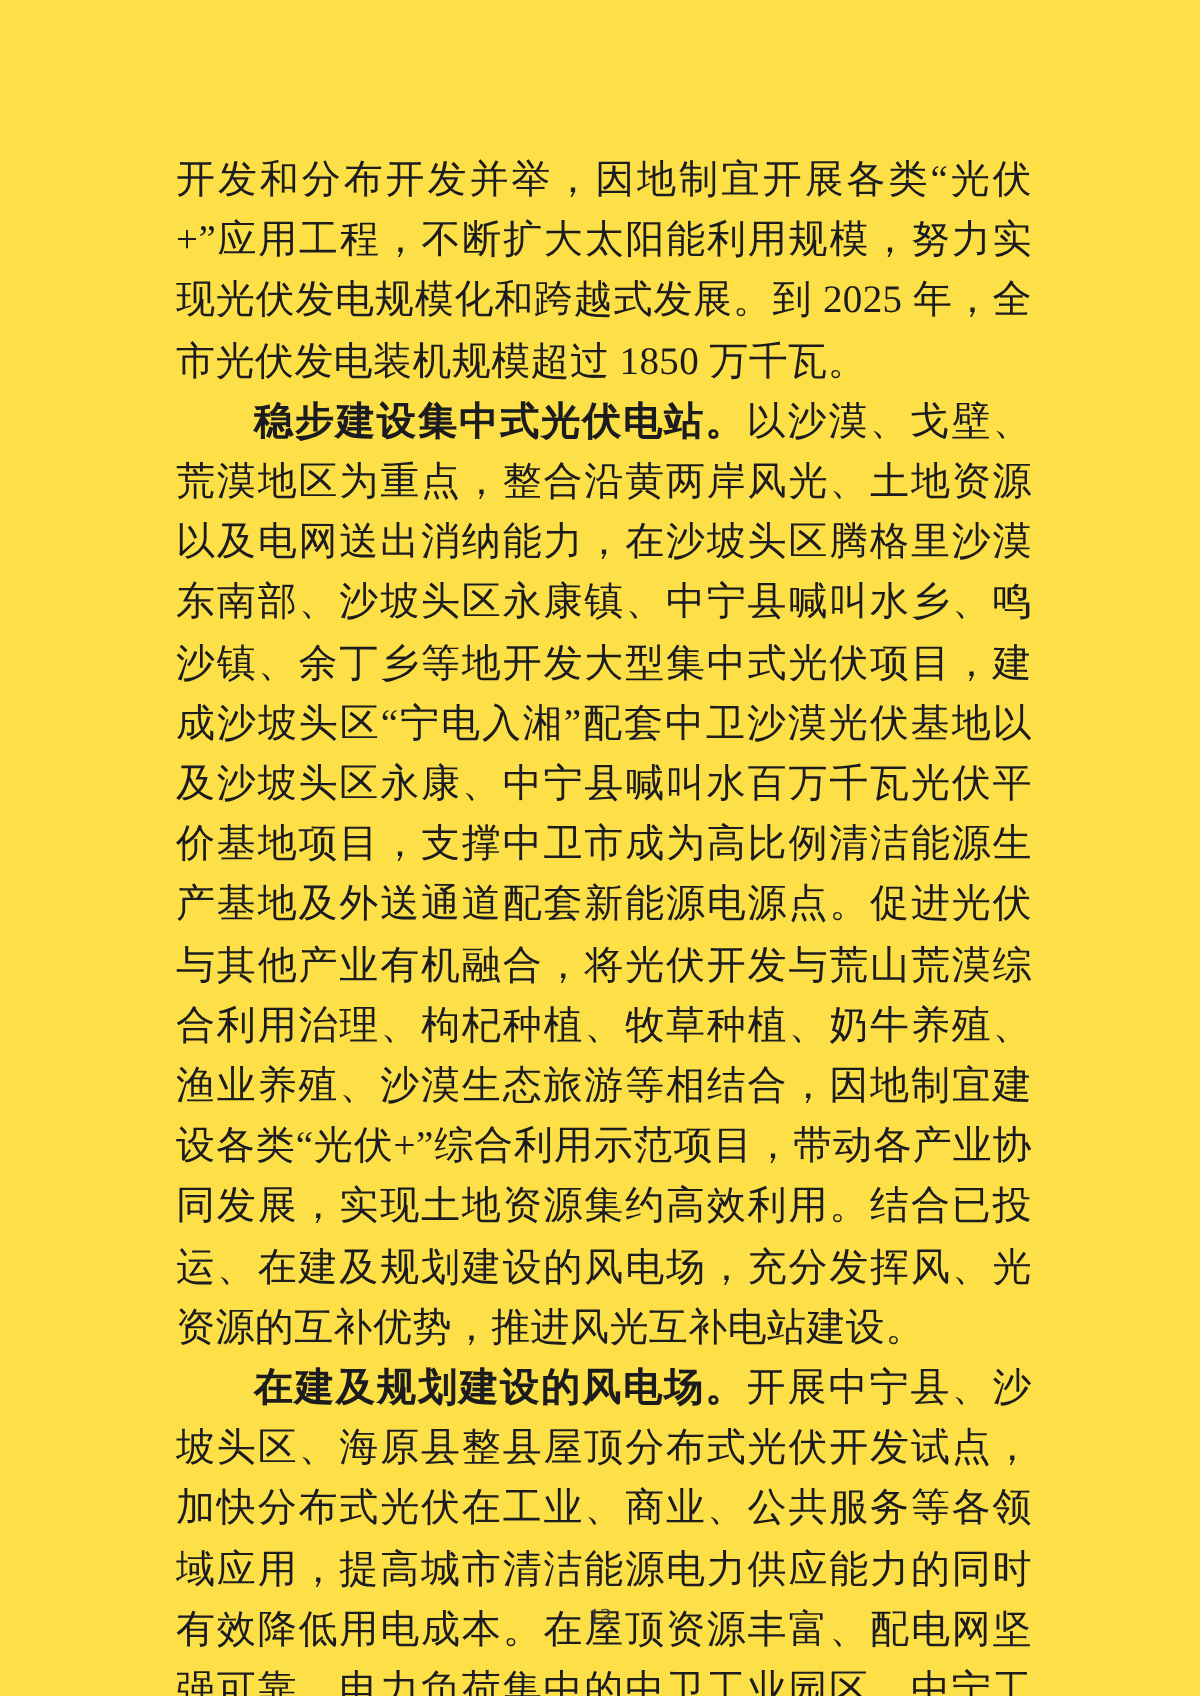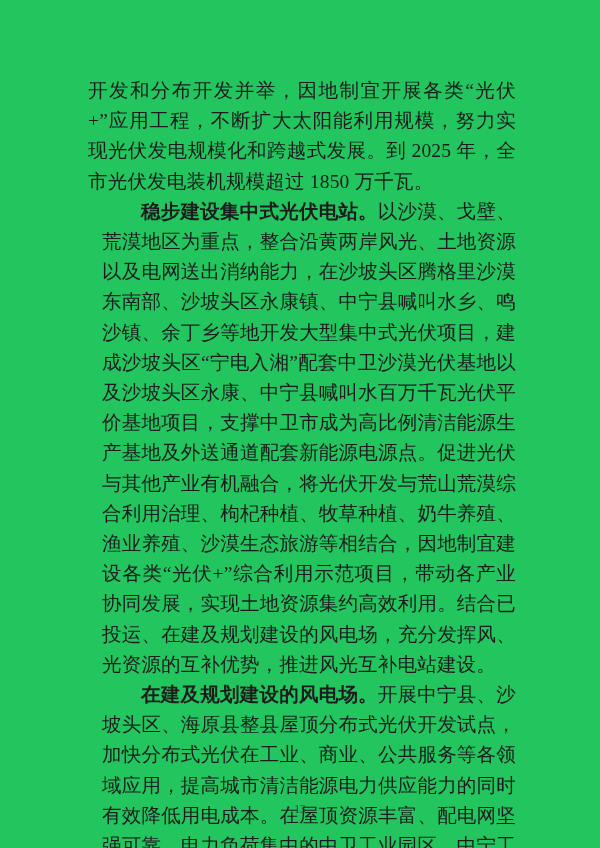--- a/index.html
+++ b/index.html
@@ -8,21 +8,21 @@
     width: 600px;
     height: 848px;
     background: #ffffff;
     overflow: hidden;
   }
 
   .page {
     position: relative;
     width: 600px;
     height: 848px;
-    background: #22c55e;
+    background: #fde047;
     font-family: "Liberation Serif", "DejaVu Serif", serif;
   }
 
   .content {
     position: absolute;
     top: 76px;
     left: 88px;
     width: 428px;
   }
 
@@ -31,21 +31,20 @@
     line-height: 30.2px;
     color: #1c1c1e;
     text-align: justify;
     text-justify: inter-character;
     letter-spacing: 0.2px;
     word-break: break-all;
   }
 
   .para.indent {
     text-indent: 2em;
-    margin-left: 14px;
   }
 
   .lead {
     font-weight: bold;
   }
 
   .page-number {
     position: absolute;
     top: 803px;
     left: 0;

